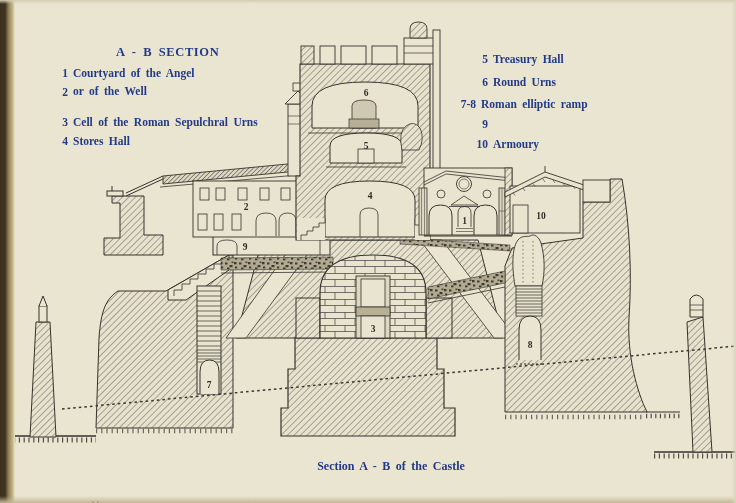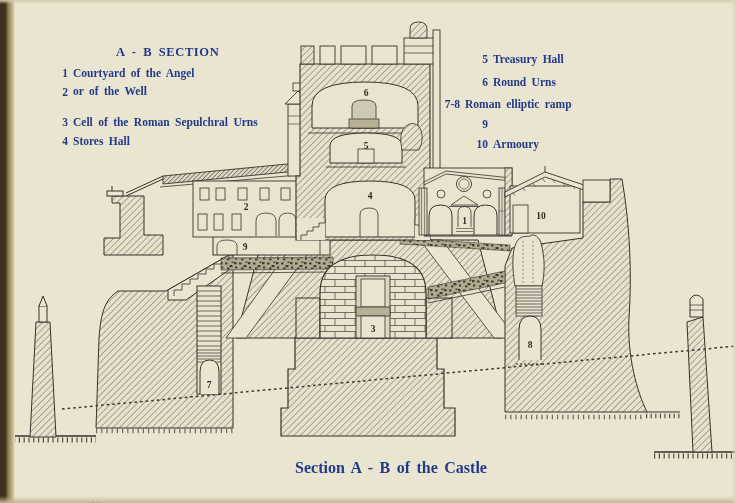--- a/index.html
+++ b/index.html
@@ -17,21 +17,21 @@
   .blue{color:#233a88;margin-top:7px;}
   .title{position:absolute;left:116px;top:38px;font-size:12.5px;font-weight:bold;
          letter-spacing:.6px;word-spacing:3px;}
   .leg-row{position:absolute;display:flex;font-size:11.5px;font-weight:bold;
            word-spacing:2.5px;white-space:nowrap;}
   .leg-row .num{display:inline-block;text-align:right;margin-right:5px;}
   .leg-left .num{width:12px;}
   .leg-right .num{width:32px;}
   .sub{display:block;margin-top:-1px;}
   .caption{position:absolute;left:256px;top:452px;width:270px;text-align:center;
-           font-size:16px;font-weight:bold;word-spacing:2.5px;}
+           font-size:12px;font-weight:bold;word-spacing:2.5px;}
   .pageno{position:absolute;left:90px;top:498px;font-size:11px;font-weight:bold;color:#3b352b;}
   text.lab{font-family:"Liberation Serif",serif;font-size:9.5px;font-weight:bold;fill:#2e2b25;
            text-anchor:middle;}
 </style>
 </head>
 <body>
 
 <div class="stage">
 
   <svg class="draw" width="736" height="503" viewBox="0 0 736 503">
@@ -279,21 +279,21 @@
 
   <div>
     <div class="leg-row leg-right blue" style="left:456px;top:46px">
       <span class="num">5</span>
       <span>Treasury Hall</span>
     </div>
     <div class="leg-row leg-right blue" style="left:456px;top:69px">
       <span class="num">6</span>
       <span>Round Urns</span>
     </div>
-    <div class="leg-row leg-right blue" style="left:428px;top:91px">
+    <div class="leg-row leg-right blue" style="left:444px;top:91px">
       <span class="num">7-8</span>
       <span>Roman elliptic ramp</span>
     </div>
     <div class="leg-row leg-right blue" style="left:456px;top:111px">
       <span class="num">9</span>
     </div>
     <div class="leg-row leg-right blue" style="left:456px;top:131px">
       <span class="num">10</span>
       <span>Armoury</span>
     </div>

